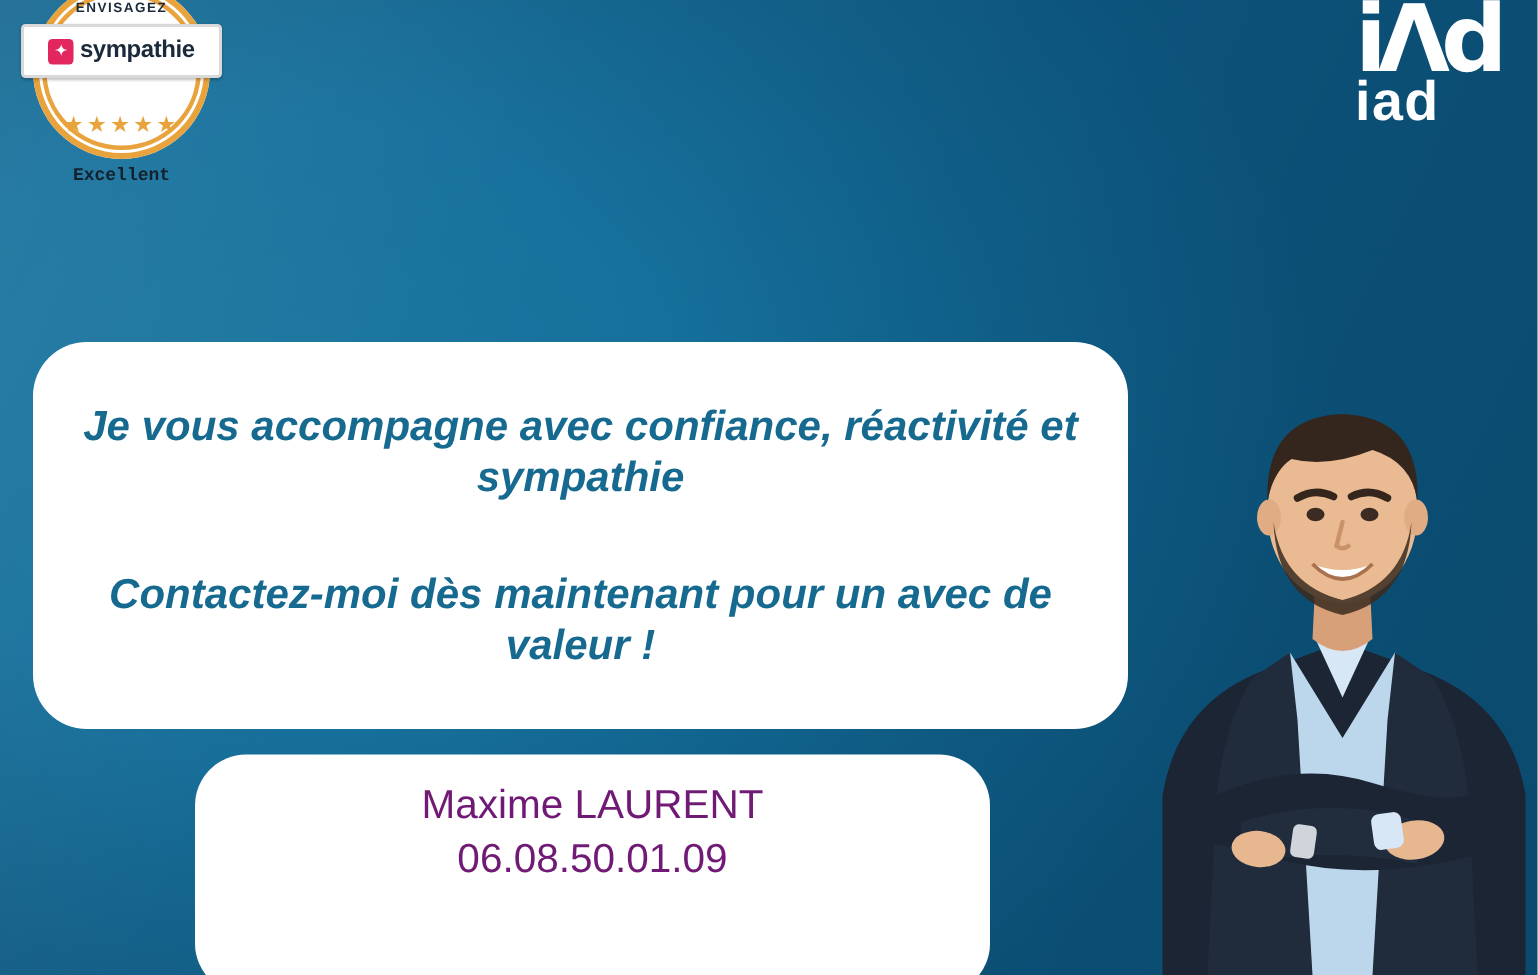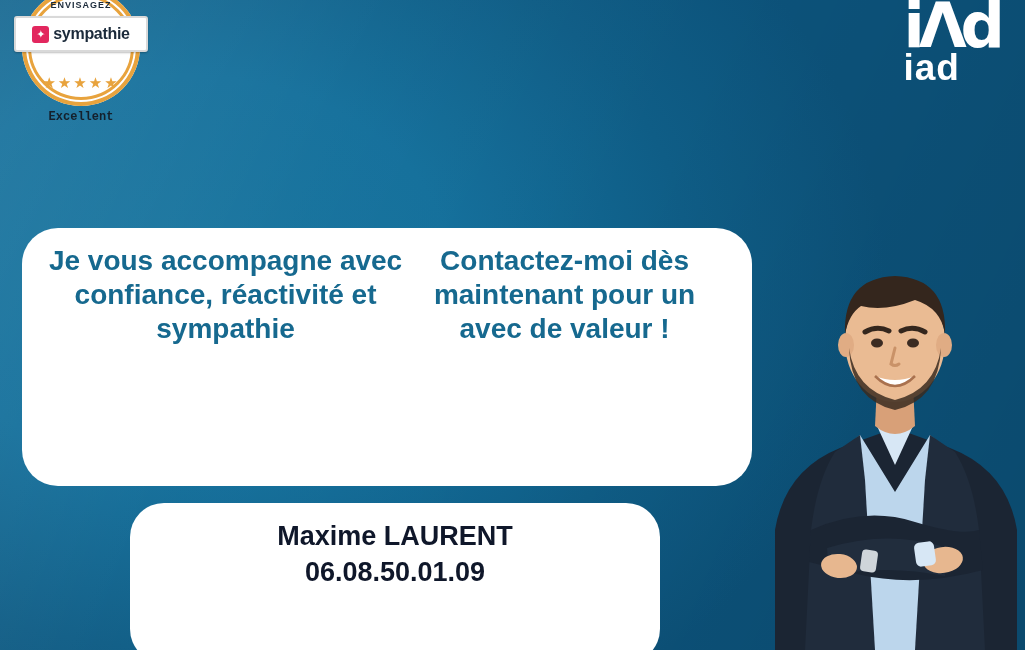--- a/index.html
+++ b/index.html
@@ -154,23 +154,25 @@
   .card {
     position: absolute;
     left: 22px;
     top: 228px;
     width: 730px;
     height: 258px;
     background: #ffffff;
     border-radius: 36px;
     z-index: 5;
     display: flex;
+    flex-direction: column;
     justify-content: center;
     padding: 16px 26px;
     box-sizing: border-box;
+    font-style: italic;
   }
   .card p {
     margin: 0;
     text-align: center;
     color: #16698f;
     font-weight: bold;
     line-height: 1.22;
   }
   .card-line1 {
     font-size: 28px;
@@ -188,22 +190,22 @@
     width: 530px;
     height: 160px;
     background: #ffffff;
     border-radius: 34px;
     z-index: 5;
     padding-top: 16px;
     box-sizing: border-box;
   }
   .contact-card div {
     text-align: center;
-    color: #0f172a;
-    font-weight: bold;
+    color: #701a75;
+    font-weight: normal;
     line-height: 1.32;
   }
   .contact-name { font-size: 27px; }
   .contact-role { font-size: 27px; }
   .contact-phone { font-size: 27px; }
 
   
   .agent {
     position: absolute;
     right: 0;

